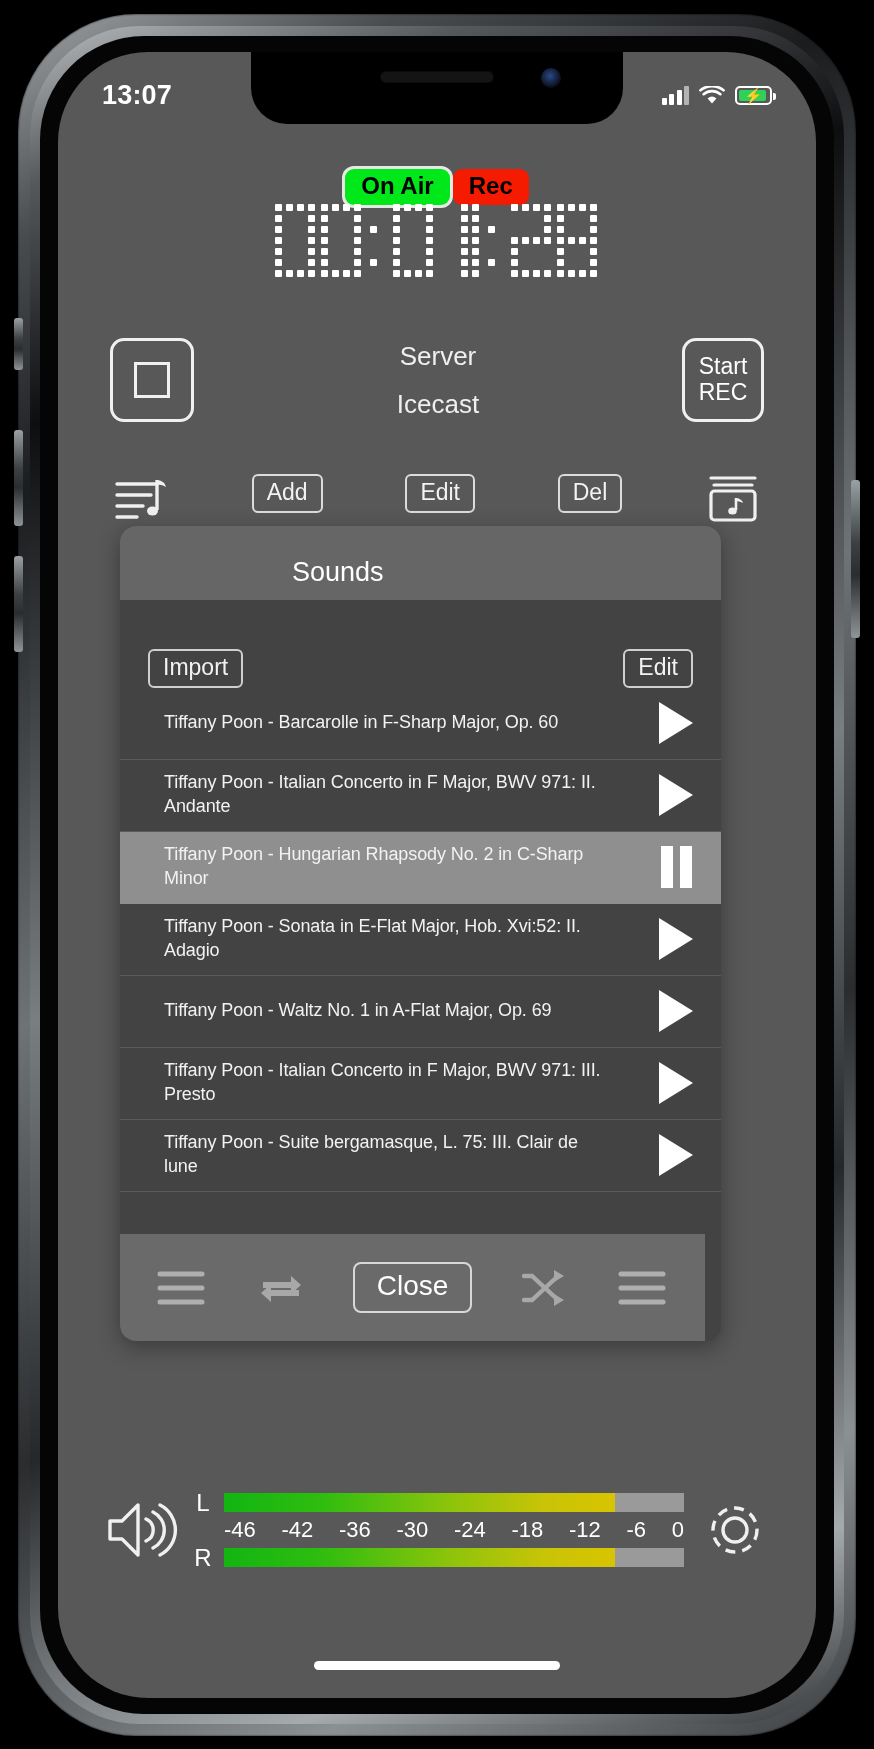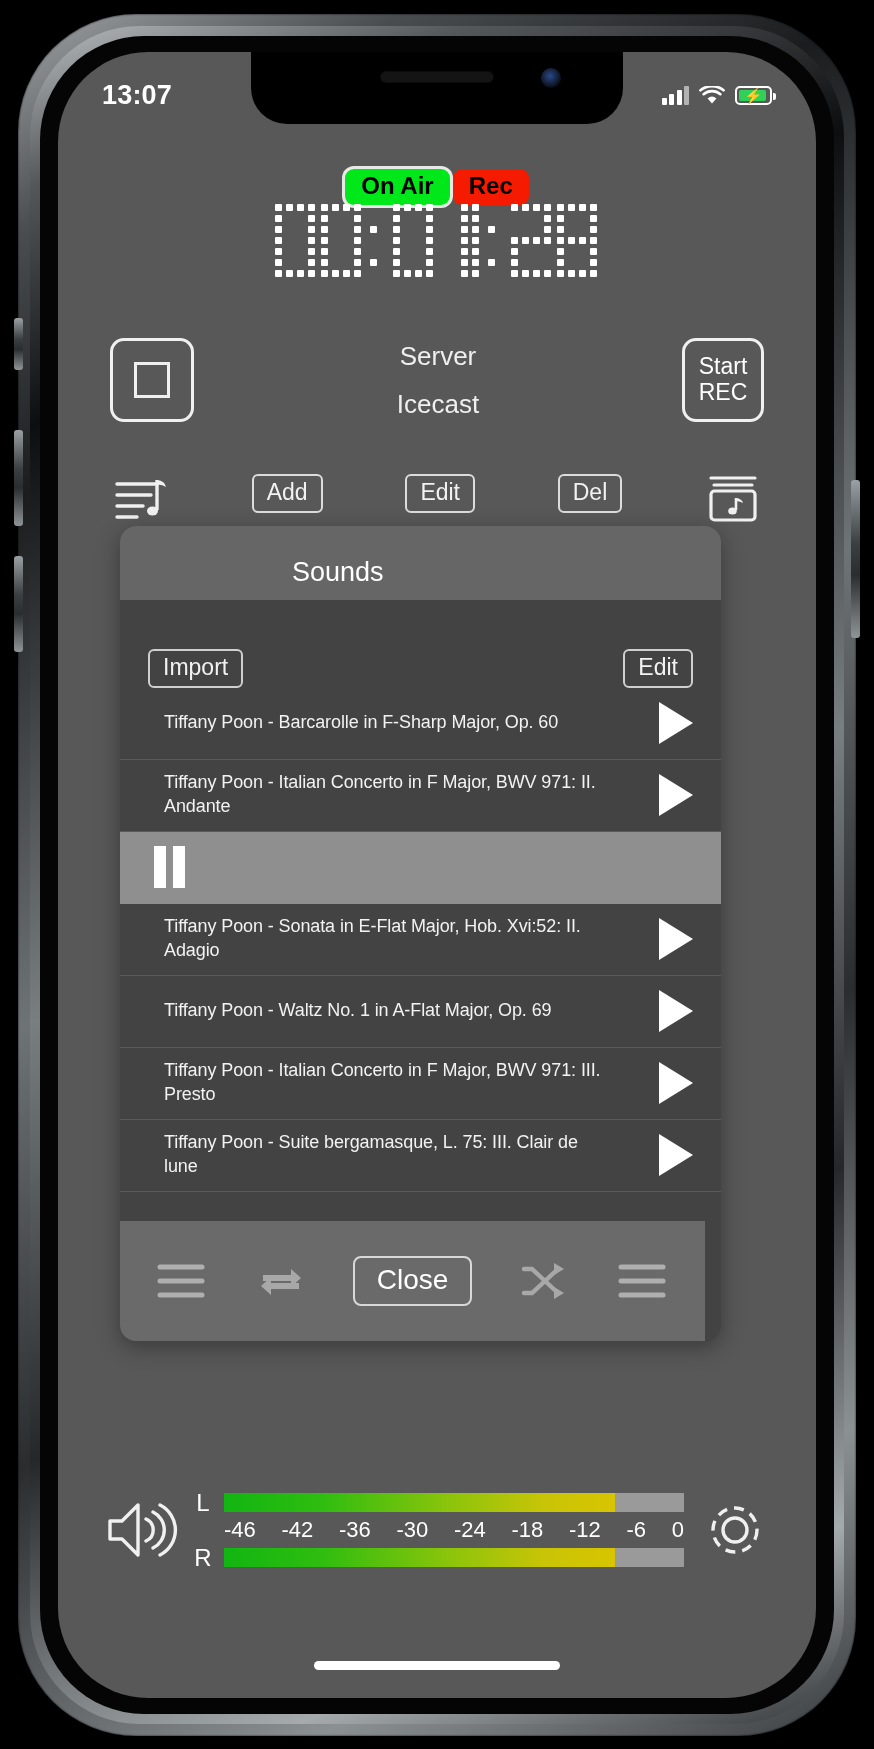--- a/index.html
+++ b/index.html
@@ -188,21 +188,21 @@
   }
   .track-ctl { width:42px; height:42px; flex:0 0 42px; display:flex; align-items:center; justify-content:center;}
   .ico-play {
     width:0; height:0; border-left:34px solid #fff;
     border-top:21px solid transparent; border-bottom:21px solid transparent;
   }
   .ico-pause { display:flex; gap:7px; }
   .ico-pause i { display:block; width:12px; height:42px; background:#fff; }
 
   .panel-foot {
-    position:absolute; bottom:0; left:0; right:16px; height:120px;
+    position:absolute; bottom:0; left:0; right:16px; height:107px;
     background:#6a6a6a;
     display:flex; align-items:center; justify-content:space-between;
     padding: 12px 34px;
   }
   .closebtn {
     border:2px solid #d8d8d8; border-radius:8px; color:#fff;
     font-size:28px; padding:7px 22px 9px; line-height:1.1;
   }
   .foot-ico { width:56px; height:44px; opacity:.55; }
 
@@ -540,20 +540,21 @@
                 <span class="ico-play"></span>
               </div>
             </div>
             <div class="track">
               <div class="track-title">Tiffany Poon - Italian Concerto in F Major, BWV 971: II. Andante</div>
               <div class="track-ctl">
                 <span class="ico-play"></span>
               </div>
             </div>
             <div class="track playing">
+              <div class="track-title">Tiffany Poon - Hungarian Rhapsody No. 2 in C-Sharp Minor</div>
               <div class="track-ctl">
                 <span class="ico-pause">
                   <i></i>
                   <i></i>
                 </span>
               </div>
             </div>
             <div class="track">
               <div class="track-title">Tiffany Poon - Sonata in E-Flat Major, Hob. Xvi:52: II. Adagio</div>
               <div class="track-ctl">

